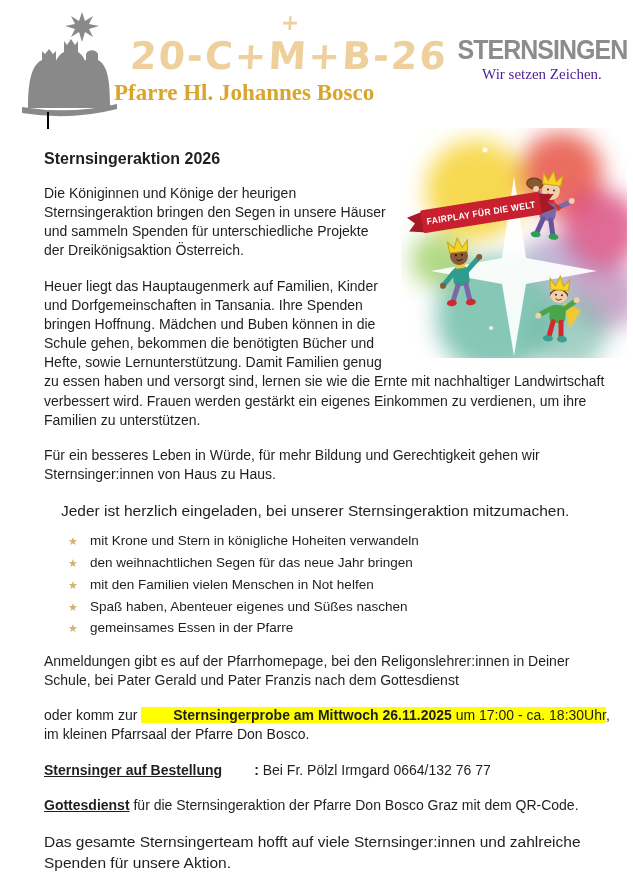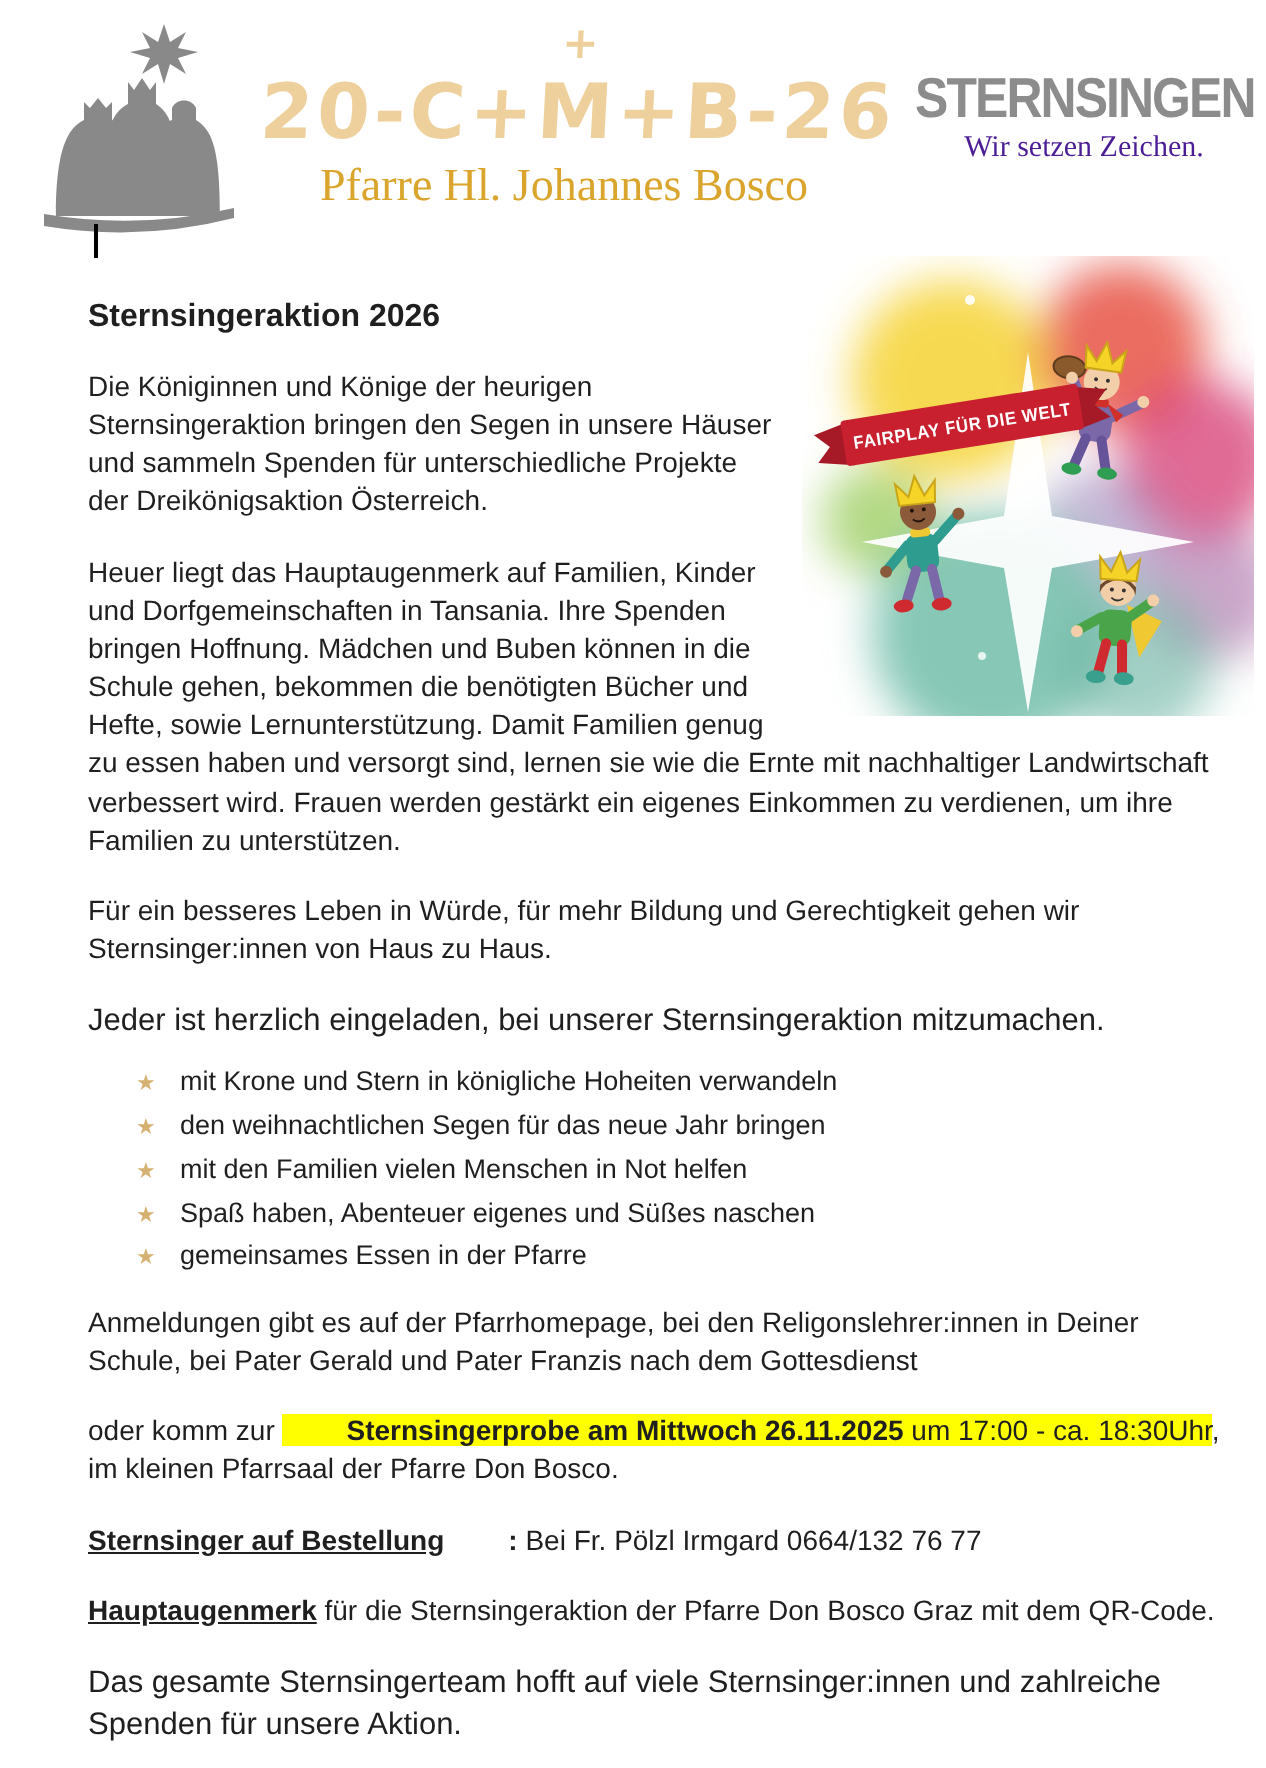--- a/index.html
+++ b/index.html
@@ -15,22 +15,22 @@
     position:absolute;left:128px;top:34px;width:322px;text-align:center;
     font-family:"DejaVu Sans",sans-serif;font-weight:800;font-size:38px;
     color:#edd09b;letter-spacing:2px;transform:skewX(-3deg);white-space:nowrap;
   }
   .cmb .m-wrap{position:relative;display:inline-block;}
   .cmb .cmb-cross{
     position:absolute;left:50%;top:-24px;transform:translateX(-50%);
     font-size:22px;letter-spacing:0;
   }
   .parish{
-    position:absolute;left:114px;top:80px;width:336px;text-align:center;
-    font-family:"Liberation Serif","DejaVu Serif",serif;font-weight:400;
+    position:absolute;left:114px;top:80px;width:336px;
+    font-family:"Liberation Serif","DejaVu Serif",serif;font-weight:700;
     font-size:23px;color:#d9a52c;white-space:nowrap;
   }
   .brand{position:absolute;right:0;top:34px;width:182px;text-align:center;}
   .brand-title{
     font-size:26px;font-weight:700;color:#8c8c8c;letter-spacing:-1px;
     transform:scale(.96,1.08);display:inline-block;white-space:nowrap;
   }
   .brand-tagline{
     font-family:"Liberation Serif","DejaVu Serif",serif;
     font-size:15px;color:#4c1d95;margin-top:1px;white-space:nowrap;
@@ -41,21 +41,21 @@
   }
   .text-cursor{position:absolute;left:47px;top:112px;width:2px;height:17px;background:#000;}
   
   .content{padding:6px 18px 0 44px;font-size:14px;line-height:1.37;}
   .artwork{
     float:right;width:226px;height:230px;margin:-10px -12px 4px 10px;
     position:relative;
   }
   p{margin:0 0 16px 0;}
   .doc-title{font-size:16px;font-weight:700;margin:10px 0 14px 0;}
-  .invite{font-size:15.5px;margin-bottom:10px;}
+  .invite{font-size:15.5px;margin-bottom:10px;margin-left:17px;}
   ul.star-list{list-style:none;margin:0 0 14px 0;padding:0 0 0 24px;font-size:13.5px;}
   ul.star-list li{margin:0 0 3.5px 0;display:flex;align-items:baseline;}
   .star-bullet{
     color:#d6b272;font-size:11px;width:22px;flex:0 0 22px;display:inline-block;
   }
   .hl{background:#ffff00;}
   .b{font-weight:700;padding-left:32px;}
   .bu{font-weight:700;text-decoration:underline;}
   .closing{font-size:15.5px;}
 </style>
@@ -206,17 +206,17 @@
       </li>
   </ul>
 
   <p>Anmeldungen gibt es auf der Pfarrhomepage, bei den Religonslehrer:innen in Deiner Schule, bei Pater Gerald und Pater Franzis nach dem Gottesdienst</p>
 
   <p><span>oder komm zur </span><span class="hl"><span class="b">Sternsingerprobe am Mittwoch 26.11.2025</span><span> um 17:00 - ca. 18:30Uhr</span></span><span>, im kleinen Pfarrsaal der Pfarre Don Bosco.</span></p>
 
 
   <p><span class="bu">Sternsinger auf Bestellung</span><span class="b">:</span><span> Bei Fr. Pölzl Irmgard 0664/132 76 77</span></p>
 
-  <p><span class="bu">Hauptaugenmerk</span><span> für die Sternsingeraktion der Pfarre Don Bosco Graz mit dem QR-Code.</span></p>
+  <p><span class="bu">Gottesdienst</span><span> für die Sternsingeraktion der Pfarre Don Bosco Graz mit dem QR-Code.</span></p>
 
   <p class="closing">Das gesamte Sternsingerteam hofft auf viele Sternsinger:innen und zahlreiche Spenden für unsere Aktion.</p>
 
 </div>
 
 </body></html>

